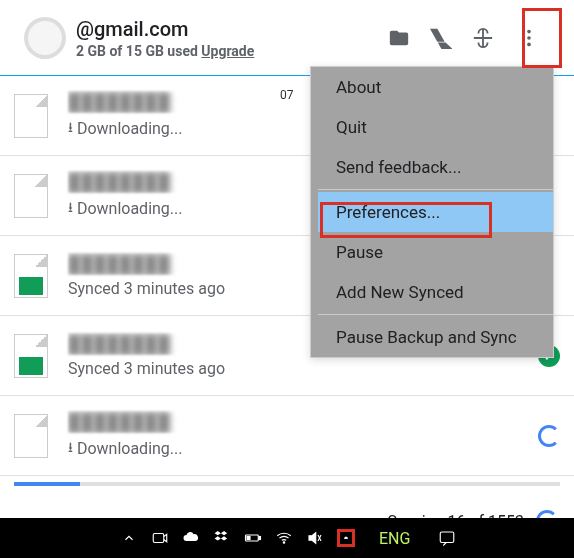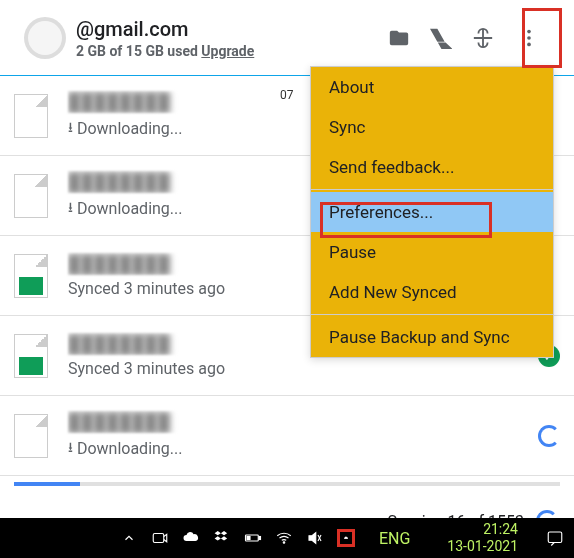--- a/index.html
+++ b/index.html
@@ -183,24 +183,25 @@
       padding: 14px 16px;
       gap: 12px;
       font-size: 16px;
       color: #202124;
     }
     .menu {
       position: absolute;
       top: 66px;
       right: 20px;
       left: 310px;
-      background: #eab308;
+      background: #a3a3a3;
       border: 1px solid #ccc;
       box-shadow: 0 2px 8px rgba(0,0,0,0.15);
       z-index: 40;
+      padding-left: 7px;
     }
     .menu-item {
       padding: 10px 18px;
       font-size: 17px;
       color: #202124;
       cursor: pointer;
     }
     .menu-item.highlighted {
       background: #90c8f5;
     }
@@ -369,21 +370,21 @@
   </div>
 </div>
 
 <div class="syncing-row">
   <span>Syncing 16 of 1553</span>
   <div class="spinner"></div>
 </div>
 
 <div class="menu">
   <div class="menu-item">About</div>
-  <div class="menu-item">Sync</div>
+  <div class="menu-item">Quit</div>
   <div class="menu-item">Send feedback...</div>
   <div class="menu-sep"></div>
   <div class="menu-item highlighted">Preferences...</div>
   <div class="menu-item">Pause</div>
   <div class="menu-item">Add New Synced</div>
   <div class="menu-sep"></div>
   <div class="menu-item">Pause Backup and Sync</div>
 </div>
 <div class="prefs-highlight"></div>
 
@@ -431,23 +432,19 @@
         </svg>
     </div>
     <div class="tray-icon cloud-highlight">
       <svg viewBox="0 0 24 24" width="20" height="20" fill="#fff">
           <path d="M6 18a5 5 0 0 1 0-10 6 6 0 0 1 11.5-1A5 5 0 0 1 19 18H6z"></path>
           <path d="M10 13l2 2 3-3" stroke="#000" stroke-width="1.5" fill="none"></path>
         </svg>
     </div>
   </div>
   <div class="taskbar-lang">ENG</div>
-  <div class="taskbar-time">
-    <div>21:24</div>
-    <div>13-01-2021</div>
-  </div>
   <div class="tray-icon notif-icon">
     <svg viewBox="0 0 24 24" width="20" height="20" fill="none" stroke="#fff" stroke-width="1.5">
         <rect x="3" y="4" width="18" height="14" rx="2"></rect>
         <path d="M7 22l4-4"></path>
       </svg>
   </div>
 </div>
 
 </body></html>

